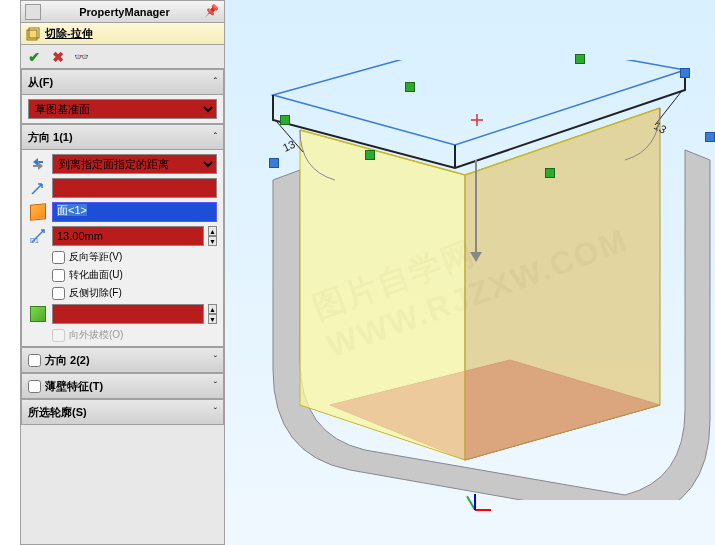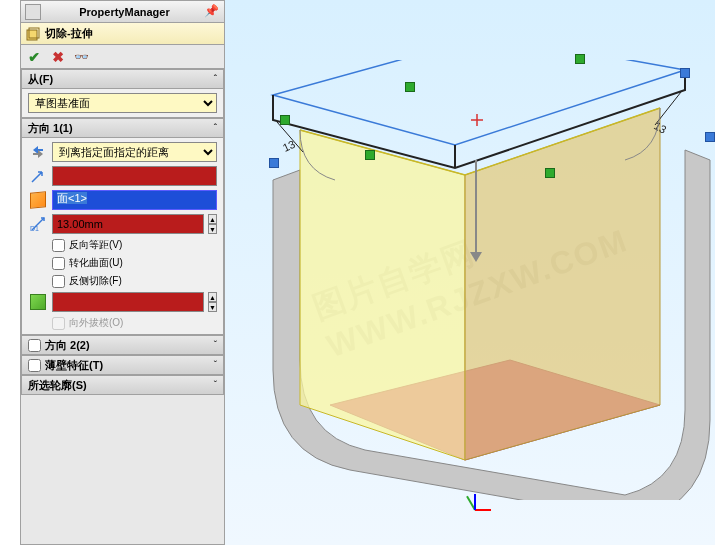--- a/index.html
+++ b/index.html
@@ -7,37 +7,37 @@
     
     .panel { width: 205px; background: #e8e8e8; border: 1px solid #a0a0a0; display: flex; flex-direction: column; font-size: 11px; margin-left: 20px; }
     
     .panel-header { background: linear-gradient(#f5f5f5, #d8d8d8); border-bottom: 1px solid #a0a0a0; display: flex; align-items: center; height: 22px; padding: 0 4px; }
     .panel-header-spacer { width: 16px; height: 16px; background: #e0e0e0; border: 1px solid #999; margin-right: 4px; }
     .panel-header-title { flex: 1; text-align: center; font-weight: bold; }
     .panel-header-pin { width: 16px; height: 16px; font-size: 12px; cursor: pointer; }
     
     .feature-row { background: linear-gradient(#fef8d8, #f5ecb8); border-bottom: 1px solid #a0a0a0; display: flex; align-items: center; height: 22px; padding: 0 4px; gap: 4px; }
     .feature-icon { width: 16px; height: 16px; display: inline-flex; align-items: center; justify-content: center; }
-    .feature-text { font-weight: bold; }
+    .feature-text { font-weight: bold; text-decoration: underline; }
     
     .action-row { background: #e8e8e8; border-bottom: 1px solid #a0a0a0; display: flex; align-items: center; height: 24px; padding: 2px 4px; gap: 6px; }
     .action-btn { width: 18px; height: 18px; cursor: pointer; display: inline-flex; align-items: center; justify-content: center; font-size: 14px; font-weight: bold; }
     .ok-btn { color: #2a8a2a; }
     .cancel-btn { color: #c83232; }
     .preview-btn { color: #c88232; font-size: 12px; }
     
-    .section-header { background: linear-gradient(#e8e8e8, #d0d0d0); border: 1px solid #a0a0a0; display: flex; align-items: center; height: 20px; padding: 0 6px; justify-content: space-between; cursor: pointer; }
+    .section-header { background: linear-gradient(#e8e8e8, #d0d0d0); border: 1px solid #a0a0a0; display: flex; align-items: center; height: 20px; padding: 12px 6px; justify-content: space-between; cursor: pointer; }
     .section-header-text { font-weight: bold; font-size: 11px; }
     .section-chevron { font-size: 10px; }
     
     .section-body { background: #f0f0f0; border: 1px solid #a0a0a0; border-top: none; padding: 4px 6px; display: flex; flex-direction: column; gap: 4px; }
     
     .field-row { display: flex; align-items: center; gap: 4px; }
     .field-icon { width: 20px; height: 20px; display: inline-flex; align-items: center; justify-content: center; flex-shrink: 0; }
-    .field-select { flex: 1; height: 20px; border: 1px solid #888; background: #fef9c3; font-size: 11px; padding: 0 2px; }
+    .field-select { flex: 1; height: 20px; border: 1px solid #888; background: #b91c1c; font-size: 11px; padding: 0 2px; }
     .field-input { flex: 1; height: 20px; border: 1px solid #888; background: #b91c1c; font-size: 11px; padding: 0 4px; }
     .pink-input { background: #1d4ed8; color: #fff; border: 1px solid #5a5aff; padding: 0 4px; }
     .blue-highlight { background: #3a7ad8; color: #fff; }
     
     .spinner { display: flex; flex-direction: column; width: 14px; }
     .spinner button { height: 10px; font-size: 7px; border: 1px solid #888; background: #e8e8e8; cursor: pointer; padding: 0; line-height: 7px; }
     
     .checkbox-row { display: flex; align-items: center; gap: 4px; padding-left: 24px; }
     .checkbox-row input { width: 13px; height: 13px; }
     .checkbox-row label { font-size: 10px; }

